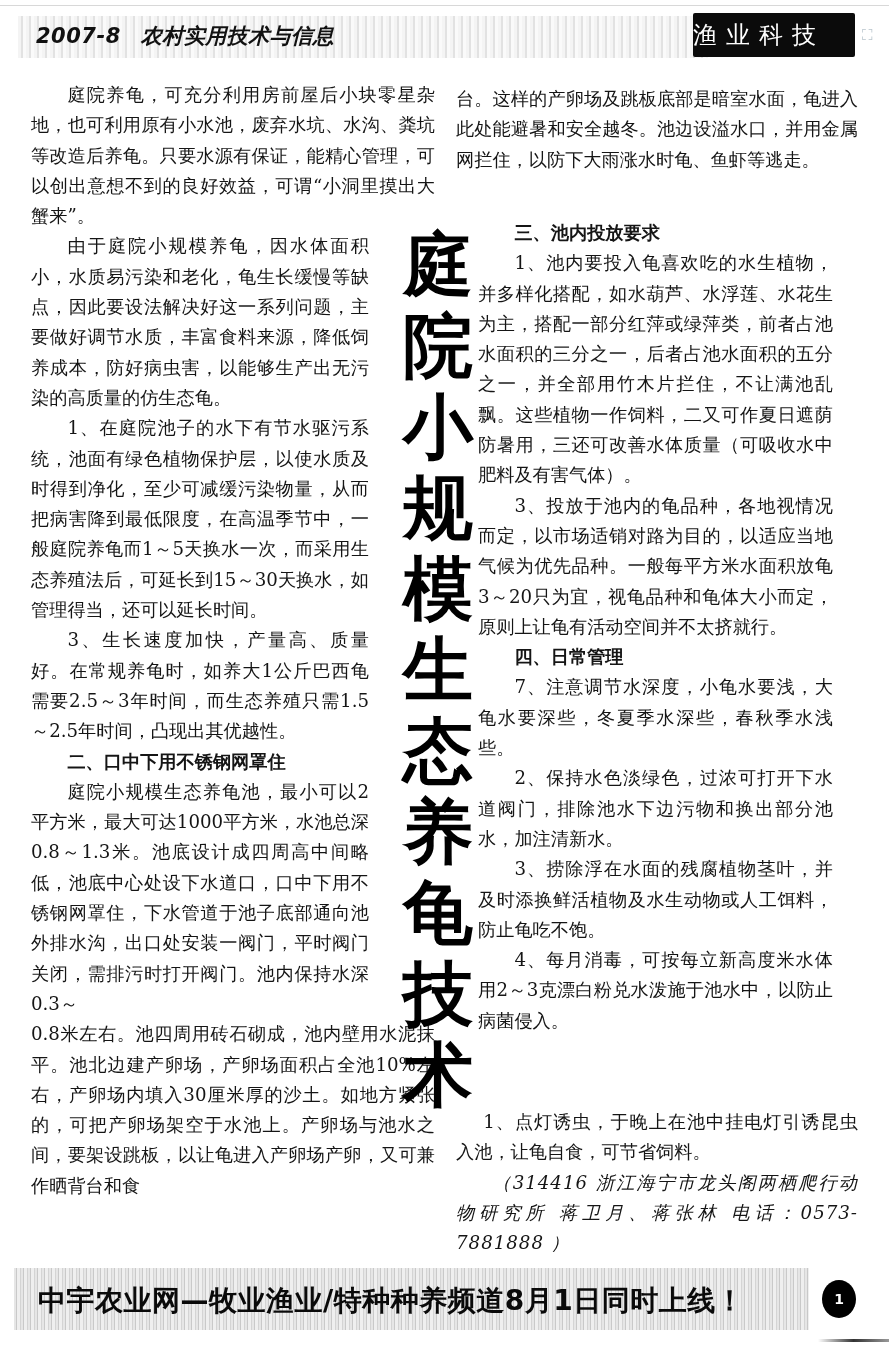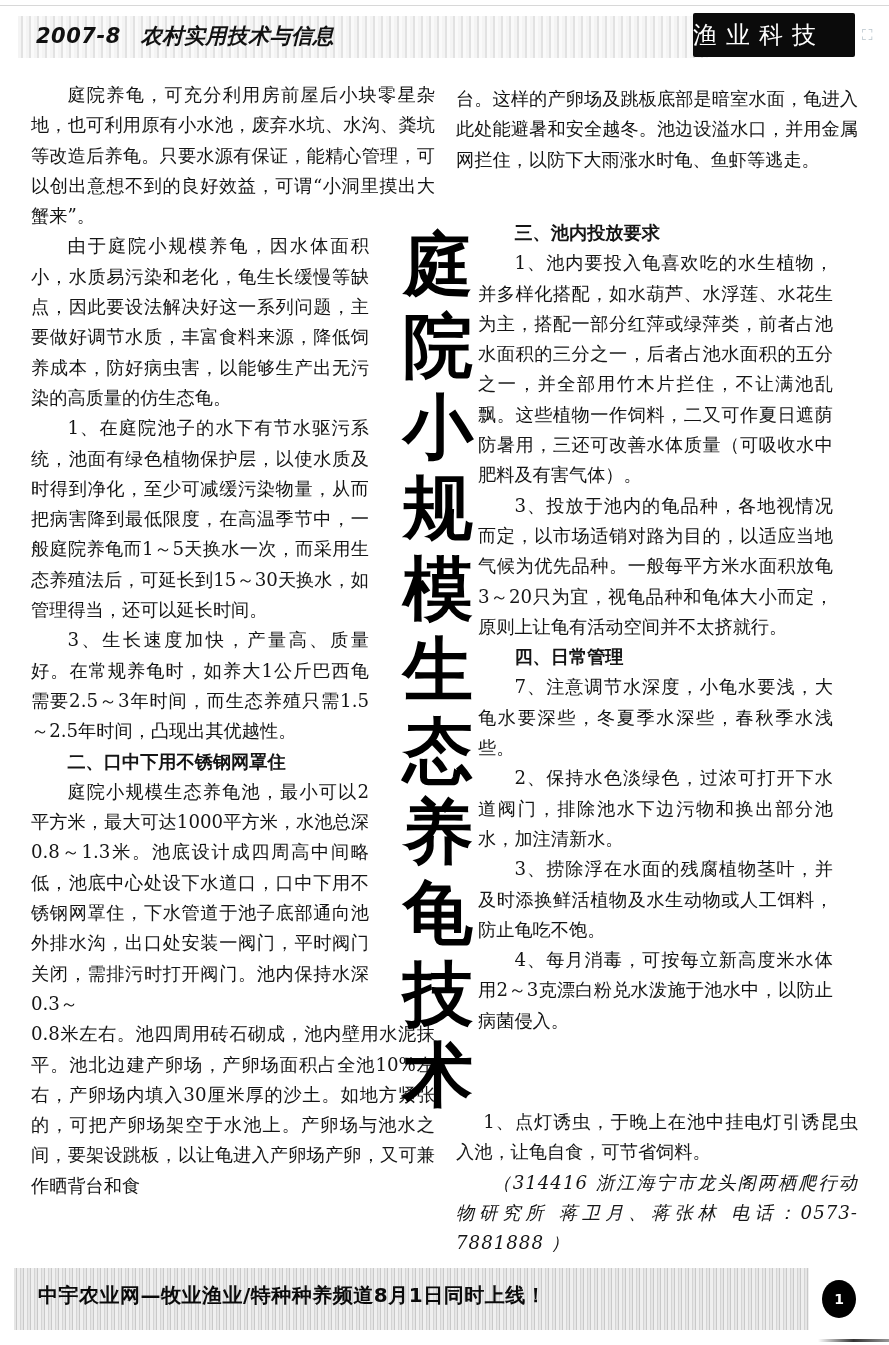--- a/index.html
+++ b/index.html
@@ -45,21 +45,21 @@
     font-family: "DejaVu Sans", sans-serif; font-weight: bold; font-size: 70px; line-height: 81px;
     color: #000; text-align: center;
   }
   .big-title span { display: block; }
 
   .footer-banner {
     position: absolute; left: 14px; top: 1268px; width: 795px; height: 62px;
     background: repeating-linear-gradient(90deg, #e6e6e6 0 2px, #c9c9c9 2px 3px, #efefef 3px 6px, #d4d4d4 6px 7px);
   }
   .footer-text {
-    position: absolute; left: 38px; top: 1282px; font-size: 20px; font-weight: bold; color: #0a0a0a; white-space: nowrap;
+    position: absolute; left: 38px; top: 1282px; font-size: 28px; font-weight: bold; color: #0a0a0a; white-space: nowrap;
     letter-spacing: 0.5px;
   }
   .page-badge {
     position: absolute; left: 822px; top: 1280px; width: 34px; height: 38px; border-radius: 50%;
     background: #000; color: #fff; font-size: 14px; font-weight: bold; text-align: center; line-height: 38px;
   }
   .bottom-rule { position: absolute; left: 818px; top: 1339px; width: 71px; height: 3px; background: linear-gradient(90deg,#fff,#333,#999); }
 </style>
 </head>
 <body>

